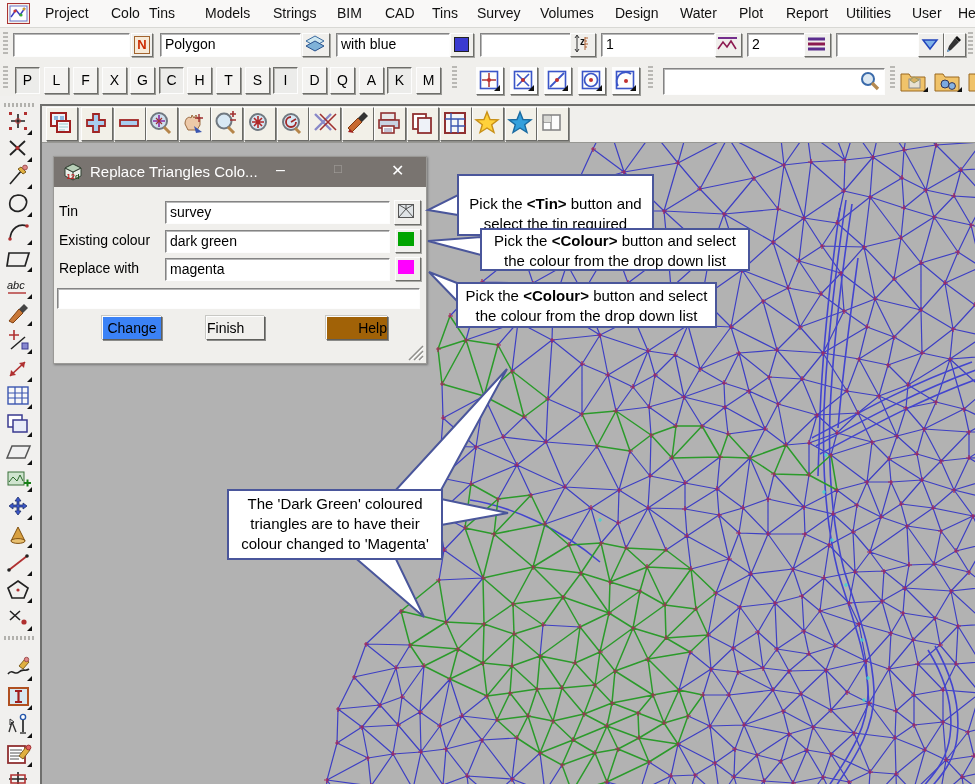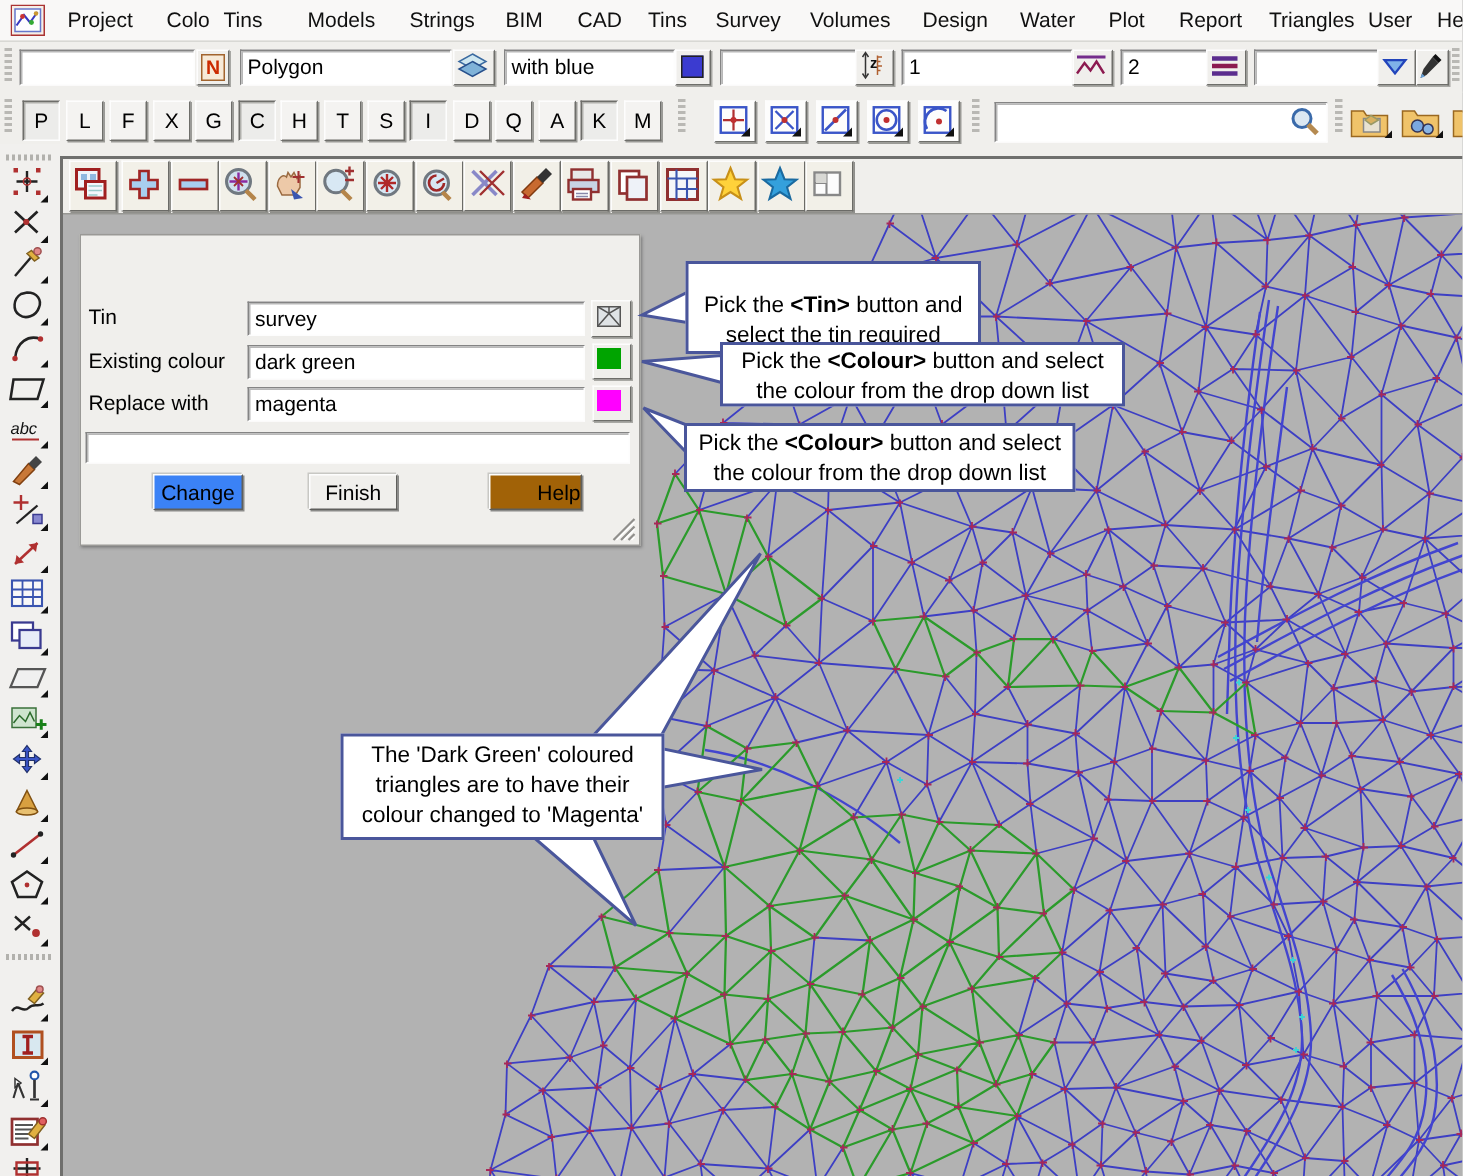--- a/index.html
+++ b/index.html
@@ -34,21 +34,21 @@
 <span class="mi" style="left:273px">Strings</span>
 <span class="mi" style="left:337px">BIM</span>
 <span class="mi" style="left:385px">CAD</span>
 <span class="mi" style="left:432px">Tins</span>
 <span class="mi" style="left:477px">Survey</span>
 <span class="mi" style="left:540px">Volumes</span>
 <span class="mi" style="left:615px">Design</span>
 <span class="mi" style="left:680px">Water</span>
 <span class="mi" style="left:739px">Plot</span>
 <span class="mi" style="left:786px">Report</span>
-<span class="mi" style="left:846px">Triangles</span>
+<span class="mi" style="left:846px">Utilities</span>
 <span class="mi" style="left:912px">User</span>
 <span class="mi" style="left:958px">He</span>
 <div class="abs" style="left:0;top:27px;width:975px;height:34px;background:#f0efec;border-top:1px solid #d8d8d4"></div>
 <div class="abs" style="left:3px;top:32px;width:5px;height:24px;background:repeating-linear-gradient(180deg,#b9b8b4 0 2px,#f0efec 2px 4px)"></div>
 <div style="position:absolute;z-index:21;left:13px;top:33px;width:115px;height:22px;background:#fff;border:1px solid;border-color:#848484 #fdfdfd #fdfdfd #848484;box-shadow:inset 1px 1px 0 #b8b8b8;font-size:14px"></div>
 <div style="position:absolute;z-index:21;left:131px;top:33px;width:20px;height:22px;background:#f0efec;border:1px solid;border-color:#fdfdfd #6e6e6a #6e6e6a #fdfdfd;box-shadow:1px 1px 0 #a8a8a4">
     <div style="position:absolute;left:2px;top:2px;width:14px;height:16px;background:#f7ead8;border:1px solid #a2642e;color:#cc2a00;font-weight:bold;font-size:13px;text-align:center;line-height:16px">N</div>
   </div>
 <div style="position:absolute;z-index:21;left:160px;top:33px;width:139px;height:22px;background:#fff;border:1px solid;border-color:#848484 #fdfdfd #fdfdfd #848484;box-shadow:inset 1px 1px 0 #b8b8b8;font-size:14px">
     <span style="position:absolute;left:4px;top:2px">Polygon</span>
@@ -426,20 +426,34 @@
 <path d="M470 500 C510 506, 560 528, 600 562" stroke="#4345cf" stroke-width="1.6" fill="none"></path>
 <path d="M840 208 C831 272, 823 344, 820 414 L818 476" stroke="#4345cf" stroke-width="1.6" fill="none"></path>
 <path d="M858 258 C850 318, 843 368, 838 428" stroke="#4345cf" stroke-width="1.6" fill="none"></path>
 <path d="M647 567L691 569M688 716L703 695M514 634L543 625M581 573L563 597M648 659L633 628M653 695L638 713M548 399L512 371M633 628L615 671M639 738L607 726M672 458L702 426M615 671L600 652M708 635L690 652M595 685L575 663M595 685L600 652M581 573L533 567M831 455L809 475M483 663L450 679M607 726L595 753M439 580L401 611M639 738L649 762M484 624L458 649M446 622L410 645M584 714L595 685M618 749L595 753M750 458L786 445M708 635L666 638M510 693L537 689M450 316L466 340M487 696L512 666M563 597L513 604M612 703L615 671M651 435L616 411M612 703L584 714M691 569L666 550M484 624L513 604M612 703L653 695M582 414L597 446M424 666L410 645M690 652L666 638M442 384L466 340M553 721L540 753M607 726L638 713M450 679L458 649M483 578L513 604M647 567L665 605M562 765L572 792M553 721L537 689M528 716L553 721M575 663L562 688M442 384L484 396M651 435L672 458M573 740L540 753M584 714L607 726M494 534L465 528M633 628L666 638M548 399L524 417M609 613L640 591M582 414L616 411M678 744L649 762M597 446L616 411M786 445L774 474M609 613L610 582M616 411L630 451M640 591L610 582M653 695L679 690M648 659L679 690M639 738L664 723M633 628L640 591M446 622L458 649M720 457L702 426M569 545L601 543M572 792L595 753M540 656L514 634M580 627L609 613M484 624L446 622M595 685L615 671M647 567L626 548M607 782L572 792M553 721L562 688M514 634L484 624M540 656L512 666M679 690L664 723M483 578L494 534M484 396L512 371M648 659L690 652M487 696L450 679M676 426L702 426M401 611L446 622M569 545L545 524M618 749L607 782M584 714L562 688M424 666L458 649M750 458L720 457M607 782L649 762M545 524L531 495M537 689L512 666M483 578L533 567M595 685L562 688M651 435L630 451M679 690L703 695M691 569L696 609M528 716L497 720M498 499L494 534M678 744L639 738M514 634L483 663M543 625L513 604M651 435L676 426M458 649L410 645M648 659L666 638M678 744L664 723M696 609L666 638M512 371L524 417M665 605L666 638M562 688L537 689M517 738L497 720M533 567L513 604M498 345L466 340M648 659L615 671M691 569L665 605M573 740L607 726M676 426L672 458M597 446L630 451M648 659L653 695M640 591L665 605M639 738L638 713M438 349L466 340M581 573L610 582M774 474L809 475M540 656L537 689M528 716L517 738M615 671L653 695M528 716L540 753M562 765L595 753M483 663L458 649M498 499L531 495M540 656L575 663M543 625L563 597M471 484L465 528M484 396L524 417M612 703L638 713M708 635L696 609M716 593L691 569M679 690L688 716M487 696L510 693M533 567L563 597M494 534L531 495M569 545L533 567M609 613L600 652M647 567L640 591M609 613L563 597M517 738L540 753M533 567L494 534M581 573L601 543M498 345L512 371M612 703L595 685M510 693L497 720M837 490L809 475M487 696L483 663M533 567L545 524M609 613L633 628M626 548L610 582M618 749L607 726M633 628L600 652M580 627L575 663M580 627L600 652M540 656L562 688M653 695L664 723M580 627L563 597M607 782L595 753M439 580L446 622M678 744L688 716M494 534L545 524M618 749L649 762M514 634L513 604M837 490L831 455M750 458L774 474M483 578L484 624M626 548L601 543M716 593L696 609M569 545L581 573M610 582L601 543M696 609L665 605M540 656L580 627M612 703L607 726M483 663L512 666M633 628L665 605M575 663L600 652M424 666L450 679M584 714L553 721M647 567L666 550M786 445L809 475M750 458L728 434M484 624L483 663M626 548L666 550M484 396L498 345M450 316L438 349M483 578L465 528M562 765L573 740M672 458L720 457M609 613L581 573M528 716L537 689M664 723L638 713M728 434L720 457M528 716L510 693M553 721L573 740M664 723L688 716M647 567L610 582M510 693L512 666M562 765L540 753M514 634L512 666M401 611L410 645M487 696L497 720M584 714L573 740M498 499L465 528M484 396L466 340M498 499L471 484M573 740L595 753M618 749L639 738M438 349L442 384" stroke="#2b9b2b" stroke-width="1.5" fill="none"></path>
 <path d="M605 120h5M607 118v5M591 149h5M593 147v5M573 186h5M576 184v5M555 219h5M558 216v5M520 250h5M522 247v5M480 282h5M482 279v5M448 316h5M450 313v5M436 349h5M438 347v5M440 384h5M442 381v5M441 418h5M443 415v5M439 446h5M441 443v5M439 478h5M441 476v5M435 514h5M438 512v5M442 550h5M444 547v5M436 580h5M439 578v5M399 611h5M401 609v5M364 644h5M366 642v5M352 677h5M354 675v5M336 709h5M338 707v5M335 743h5M337 740v5M324 780h5M327 778v5M774 649h5M777 647v5M676 744h5M678 742v5M567 545h5M569 542v5M906 385h5M908 382v5M748 574h5M751 571v5M801 218h5M804 216v5M626 283h5M628 280v5M798 327h5M800 325v5M949 591h5M951 589v5M396 725h5M398 722v5M722 214h5M724 212v5M441 785h5M443 783v5M722 383h5M724 380v5M646 508h5M648 505v5M538 656h5M540 654v5M617 490h5M619 488v5M948 359h5M950 357v5M737 607h5M740 605v5M562 487h5M565 484v5M868 772h5M870 769v5M410 789h5M413 787v5M901 208h5M904 205v5M610 703h5M612 701v5M888 482h5M891 480v5M838 273h5M841 271v5M551 306h5M553 304v5M851 532h5M853 529v5M615 749h5M618 747v5M604 782h5M607 779v5M484 696h5M487 694v5M801 631h5M804 629v5M545 399h5M548 396v5M923 190h5M926 188v5M747 458h5M750 455v5M645 567h5M647 564v5M771 242h5M773 240v5M867 703h5M869 701v5M841 191h5M844 188v5M978 693h5M980 691v5M951 490h5M954 488v5M980 142h5M982 140v5M997 501h5M999 499v5M902 588h5M905 586v5M725 137h5M728 134v5M934 145h5M936 143v5M550 340h5M552 338v5M892 337h5M894 335v5M940 690h5M943 687v5M394 668h5M396 665v5M955 252h5M958 250v5M751 178h5M754 176v5M790 569h5M793 567v5M911 695h5M914 692v5M944 760h5M946 757v5M717 798h5M720 795v5M580 293h5M583 290v5M543 442h5M546 439v5M729 327h5M731 324v5M973 305h5M975 302v5M526 716h5M528 713v5M577 627h5M580 624v5M800 379h5M802 376v5M862 247h5M864 245v5M496 499h5M498 497v5M997 723h5M1000 721v5M876 396h5M879 394v5M863 661h5M866 659v5M835 433h5M837 430v5M579 414h5M582 412v5M706 635h5M708 632v5M582 714h5M584 712v5M983 391h5M985 388v5M828 710h5M831 708v5M983 198h5M986 196v5M726 434h5M728 431v5M979 267h5M981 264v5M870 157h5M873 155v5M650 132h5M653 129v5M960 777h5M962 774v5M481 396h5M484 393v5M939 461h5M941 459v5M766 499h5M768 497v5M592 685h5M595 683v5M668 776h5M671 773v5M474 447h5M476 445v5M954 664h5M956 661v5M915 664h5M918 661v5M982 544h5M985 541v5M543 792h5M545 789v5M726 695h5M729 692v5M508 693h5M510 691v5M821 578h5M824 575v5M607 613h5M609 611v5M920 353h5M922 350v5M796 261h5M799 258v5M709 669h5M711 667v5M647 407h5M649 404v5M834 490h5M837 488v5M717 515h5M719 513v5M739 270h5M742 268v5M443 749h5M446 747v5M856 624h5M859 622v5M776 404h5M778 402v5M645 659h5M648 657v5M673 355h5M675 352v5M631 628h5M633 626v5M938 531h5M941 529v5M713 593h5M716 591v5M802 534h5M805 532v5M611 242h5M613 239v5M516 322h5M518 319v5M808 162h5M811 159v5M666 253h5M668 250v5M914 454h5M917 451v5M870 442h5M872 440v5M824 670h5M826 668v5M481 578h5M483 575v5M578 573h5M581 571v5M688 569h5M691 566v5M613 671h5M615 669v5M985 587h5M988 585v5M760 668h5M763 666v5M856 359h5M859 357v5M662 211h5M664 209v5M814 415h5M817 413v5M933 402h5M936 400v5M707 726h5M710 724v5M867 552h5M870 549v5M531 567h5M533 565v5M636 738h5M639 735v5M842 311h5M844 309v5M631 318h5M634 316v5M675 163h5M678 160v5M391 754h5M393 751v5M651 695h5M653 693v5M572 663h5M575 660v5M708 253h5M710 250v5M377 705h5M380 703v5M688 652h5M690 650v5M624 211h5M626 209v5M880 117h5M882 115v5M637 591h5M640 589v5M624 548h5M626 545v5M828 455h5M831 453v5M847 603h5M849 601v5M903 408h5M906 406v5M649 435h5M651 433v5M798 694h5M801 691v5M821 353h5M823 351v5M825 115h5M828 112v5M966 572h5M969 570v5M801 507h5M804 505v5M491 534h5M494 532v5M479 740h5M482 738v5M597 335h5M600 333v5M997 476h5M1000 473v5M673 426h5M676 423v5M907 118h5M909 116v5M512 634h5M514 631v5M899 504h5M901 501v5M580 364h5M582 361v5M898 238h5M901 235v5M595 446h5M597 444v5M613 411h5M616 408v5M510 779h5M512 777v5M910 792h5M913 789v5M542 524h5M545 521v5M852 733h5M854 731v5M496 345h5M498 343v5M755 755h5M757 753v5M951 329h5M953 327v5M669 288h5M671 286v5M821 777h5M823 775v5M940 722h5M943 720v5M715 489h5M717 486v5M997 233h5M1000 231v5M605 375h5M608 372v5M541 625h5M543 622v5M727 559h5M729 556v5M761 781h5M764 778v5M873 299h5M875 296v5M773 603h5M775 601v5M892 279h5M894 276v5M598 652h5M600 649v5M911 640h5M913 637v5M677 690h5M679 688v5M783 445h5M786 442v5M933 618h5M935 616v5M932 564h5M934 561v5M787 734h5M789 732v5M892 738h5M895 735v5M662 723h5M664 720v5M918 310h5M921 307v5M965 732h5M968 730v5M864 482h5M867 480v5M835 223h5M837 220v5M818 294h5M821 291v5M693 609h5M696 606v5M481 624h5M484 622v5M698 369h5M700 367v5M469 484h5M471 481v5M608 582h5M610 580v5M444 622h5M446 620v5M418 752h5M421 749v5M669 458h5M672 455v5M530 283h5M533 281v5M365 758h5M368 756v5M560 765h5M562 763v5M369 786h5M371 783v5M971 756h5M974 753v5M647 762h5M649 760v5M774 350h5M777 347v5M697 189h5M700 186v5M616 523h5M618 520v5M510 371h5M512 369v5M712 763h5M715 761v5M480 663h5M483 661v5M746 391h5M749 389v5M847 782h5M849 780v5M514 465h5M517 462v5M853 572h5M855 569v5M966 458h5M969 455v5M421 666h5M424 663v5M894 774h5M896 771v5M966 432h5M969 430v5M489 798h5M492 796v5M447 679h5M450 677v5M770 690h5M773 687v5M740 508h5M743 505v5M907 565h5M909 562v5M868 197h5M870 195v5M771 474h5M774 472v5M833 646h5M835 643v5M550 721h5M553 719v5M569 792h5M572 790v5M571 740h5M573 737v5M969 225h5M971 223v5M778 761h5M781 759v5M899 178h5M902 175v5M879 517h5M881 514v5M806 654h5M809 651v5M776 209h5M778 206v5M459 716h5M462 713v5M984 624h5M987 621v5M700 298h5M702 295v5M919 263h5M921 260v5M684 536h5M687 533v5M761 301h5M763 299v5M638 791h5M640 788v5M776 122h5M779 120v5M742 725h5M744 722v5M732 749h5M735 747v5M455 649h5M458 647v5M418 712h5M420 710v5M662 605h5M665 602v5M664 638h5M666 635v5M514 738h5M517 735v5M681 397h5M684 395v5M989 799h5M991 797v5M902 150h5M904 147v5M736 533h5M739 530v5M685 325h5M688 322v5M951 196h5M954 193v5M628 451h5M630 449v5M621 172h5M624 170v5M970 516h5M973 514v5M465 776h5M467 773v5M522 417h5M524 414v5M844 391h5M847 388v5M683 483h5M685 480v5M818 611h5M820 608v5M943 283h5M945 280v5M604 726h5M607 723v5M653 375h5M655 373v5M956 626h5M958 624v5M564 264h5M567 262v5M648 476h5M650 473v5M781 711h5M783 709v5M408 645h5M410 643v5M806 475h5M809 472v5M912 725h5M914 723v5M886 669h5M889 666v5M781 165h5M784 163v5M931 508h5M933 505v5M829 754h5M831 752v5M958 170h5M961 167v5M766 534h5M768 531v5M855 413h5M858 410v5M842 160h5M845 158v5M561 597h5M563 595v5M881 571h5M884 569v5M718 457h5M720 455v5M359 727h5M362 725v5M827 545h5M829 543v5M736 353h5M739 351v5M919 480h5M922 477v5M646 351h5M648 348v5M501 437h5M503 434v5M905 526h5M907 524v5M755 632h5M758 630v5M636 713h5M638 711v5M511 604h5M513 602v5M831 514h5M833 511v5M528 495h5M531 493v5M464 340h5M466 338v5M688 120h5M690 117v5M559 688h5M562 685v5M941 110h5M943 107v5M791 783h5M793 780v5M922 429h5M924 427v5M538 753h5M540 751v5M922 750h5M925 747v5M977 662h5M980 660v5M731 648h5M733 646v5M888 633h5M891 631v5M686 716h5M688 714v5M980 114h5M983 112v5M588 508h5M591 505v5M938 796h5M940 793v5M700 426h5M702 424v5M954 551h5M956 548v5M986 421h5M989 418v5M786 288h5M788 285v5M938 645h5M940 642v5M845 692h5M847 690v5M682 509h5M685 506v5M535 689h5M537 687v5M592 753h5M595 750v5M880 601h5M882 599v5M722 407h5M725 405v5M854 505h5M857 503v5M763 429h5M765 426v5M932 217h5M934 215v5M981 336h5M984 333v5M700 695h5M703 692v5M894 436h5M897 434v5M400 697h5M402 694v5M509 666h5M512 663v5M787 671h5M789 669v5M736 672h5M738 670v5M799 596h5M802 594v5M852 130h5M854 127v5M767 377h5M769 375v5M961 409h5M964 407v5M663 550h5M666 547v5M886 365h5M888 363v5M893 711h5M896 708v5M463 528h5M465 525v5M805 132h5M807 130v5M661 799h5M664 797v5M804 750h5M807 748v5M811 727h5M813 725v5M630 387h5M633 384v5M495 720h5M497 717v5M807 443h5M809 440v5M820 246h5M822 244v5M865 327h5M867 324v5M900 613h5M903 611v5M887 459h5M889 456v5M599 543h5M601 541v5M731 777h5M734 774v5M437 726h5M440 723v5M693 775h5M695 773v5" stroke="#a82858" stroke-width="1.2" fill="none"></path>
 <path d="M824 455h4M826 453v4M822 492h4M824 490v4M830 540h4M832 538v4M844 585h4M846 583v4M860 640h4M862 638v4M866 678h4M868 676v4M598 520h4M600 518v4M862 700h4M864 698v4" stroke="#3ad6d6" stroke-width="1.2" fill="none"></path>
     </svg>
 </div>
 <div class="abs" style="left:53px;top:156px;width:372px;height:206px;background:#f0efec;
  border:1px solid #9a9996;box-shadow:1px 1px 2px rgba(60,60,60,.5);z-index:20">
+<div style="position:absolute;left:0;top:0;width:372px;height:30px;background:#797470">
+ <svg style="position:absolute;left:9px;top:5px" width="20" height="20">
+  <path d="M10 2 L18 6 L18 14 L10 18 L2 14 L2 6 Z" fill="#e8efe8" stroke="#334033"></path>
+  <path d="M2 6 L10 10 L18 6" fill="none" stroke="#334033"></path>
+  <path d="M10 10 L10 18" fill="none" stroke="#334033"></path>
+  <path d="M10 2 L18 6 L10 10 L2 6 Z" fill="#b8d0b8" stroke="#334033"></path>
+  <text x="3.5" y="16.5" font-size="7.5" font-weight="bold" fill="#c02020" font-family="Liberation Sans">12</text>
+  <text x="12" y="17" font-size="7.5" font-weight="bold" fill="#205020" font-family="Liberation Sans">d</text>
+ </svg>
+ <span style="position:absolute;left:36px;top:6px;font-size:15px;color:#fff">Replace Triangles Colo...</span>
+ <span style="position:absolute;left:222px;top:4px;font-size:16px;color:#fff">–</span>
+ <span style="position:absolute;left:280px;top:4px;font-size:13px;color:#a8a4a0">□</span>
+ <span style="position:absolute;left:337px;top:4px;font-size:16px;color:#fff">✕</span>
+</div>
 <span style="position:absolute;left:5px;top:46px;font-size:14px;color:#000">Tin</span>
 <span style="position:absolute;left:5px;top:75px;font-size:14px;color:#000">Existing colour</span>
 <span style="position:absolute;left:5px;top:103px;font-size:14px;color:#000">Replace with</span>
 </div>
 <div style="position:absolute;z-index:21;left:165px;top:201px;width:223px;height:21px;background:#fff;border:1px solid;border-color:#848484 #fdfdfd #fdfdfd #848484;box-shadow:inset 1px 1px 0 #b8b8b8;font-size:14px">
     <span style="position:absolute;left:4px;top:2px">survey</span>
   </div>
 <div style="position:absolute;z-index:21;left:165px;top:230px;width:223px;height:21px;background:#fff;border:1px solid;border-color:#848484 #fdfdfd #fdfdfd #848484;box-shadow:inset 1px 1px 0 #b8b8b8;font-size:14px">
     <span style="position:absolute;left:4px;top:2px">dark green</span>
   </div>
@@ -455,21 +469,21 @@
   </div>
 <div style="position:absolute;z-index:21;left:395px;top:257px;width:24px;height:22px;background:#f0efec;border:1px solid;border-color:#fdfdfd #6e6e6a #6e6e6a #fdfdfd;box-shadow:1px 1px 0 #a8a8a4">
     <div style="position:absolute;left:2px;top:2px;width:16px;height:14px;background:#ff00ff"></div>
   </div>
 <div style="position:absolute;z-index:21;left:57px;top:288px;width:361px;height:19px;background:#fff;border:1px solid;border-color:#848484 #fdfdfd #fdfdfd #848484;box-shadow:inset 1px 1px 0 #b8b8b8;font-size:14px"></div>
 <div class="abs" style="left:102px;top:316px;width:58px;height:22px;background:#3b82f6;
  border:1px solid;border-color:#fdfdfd #5f5f5c #5f5f5c #fdfdfd;box-shadow:1px 1px 0 #8a8a88,-1px -1px 0 #c8c8c4;
  text-align:center;font-size:14px;line-height:22px;z-index:21">Change</div>
 <div class="abs" style="left:206px;top:316px;width:57px;height:22px;background:#f0efec;
  border:1px solid;border-color:#fdfdfd #5f5f5c #5f5f5c #fdfdfd;box-shadow:1px 1px 0 #8a8a88,-1px -1px 0 #c8c8c4;
- text-align:center;font-size:14px;line-height:22px;z-index:21">Finish</div>
+ text-align:left;font-size:14px;line-height:22px;z-index:21">Finish</div>
 <div class="abs" style="left:326px;top:316px;width:60px;height:22px;background:#a16207;
  border:1px solid;border-color:#fdfdfd #5f5f5c #5f5f5c #fdfdfd;box-shadow:1px 1px 0 #8a8a88,-1px -1px 0 #c8c8c4;
  text-align:right;font-size:14px;line-height:22px;z-index:21">Help</div>
 <svg class="abs" style="left:407px;top:344px;z-index:21" width="17" height="17">
 <path d="M16 2 L2 16 M16 7 L7 16 M16 12 L12 16" stroke="#908f8c" stroke-width="1.5"></path>
 <path d="M16 4 L4 16 M16 9 L9 16 M16 14 L14 16" stroke="#fff" stroke-width="1"></path>
   </svg>
 <svg class="abs" style="left:0;top:0;z-index:25;pointer-events:none" width="975" height="784">
 <polygon points="458,195 458,215 428,210" fill="#fff" stroke="#4a569b" stroke-width="2"></polygon>
 <polygon points="481,237 481,255 428,241" fill="#fff" stroke="#4a569b" stroke-width="2"></polygon>

